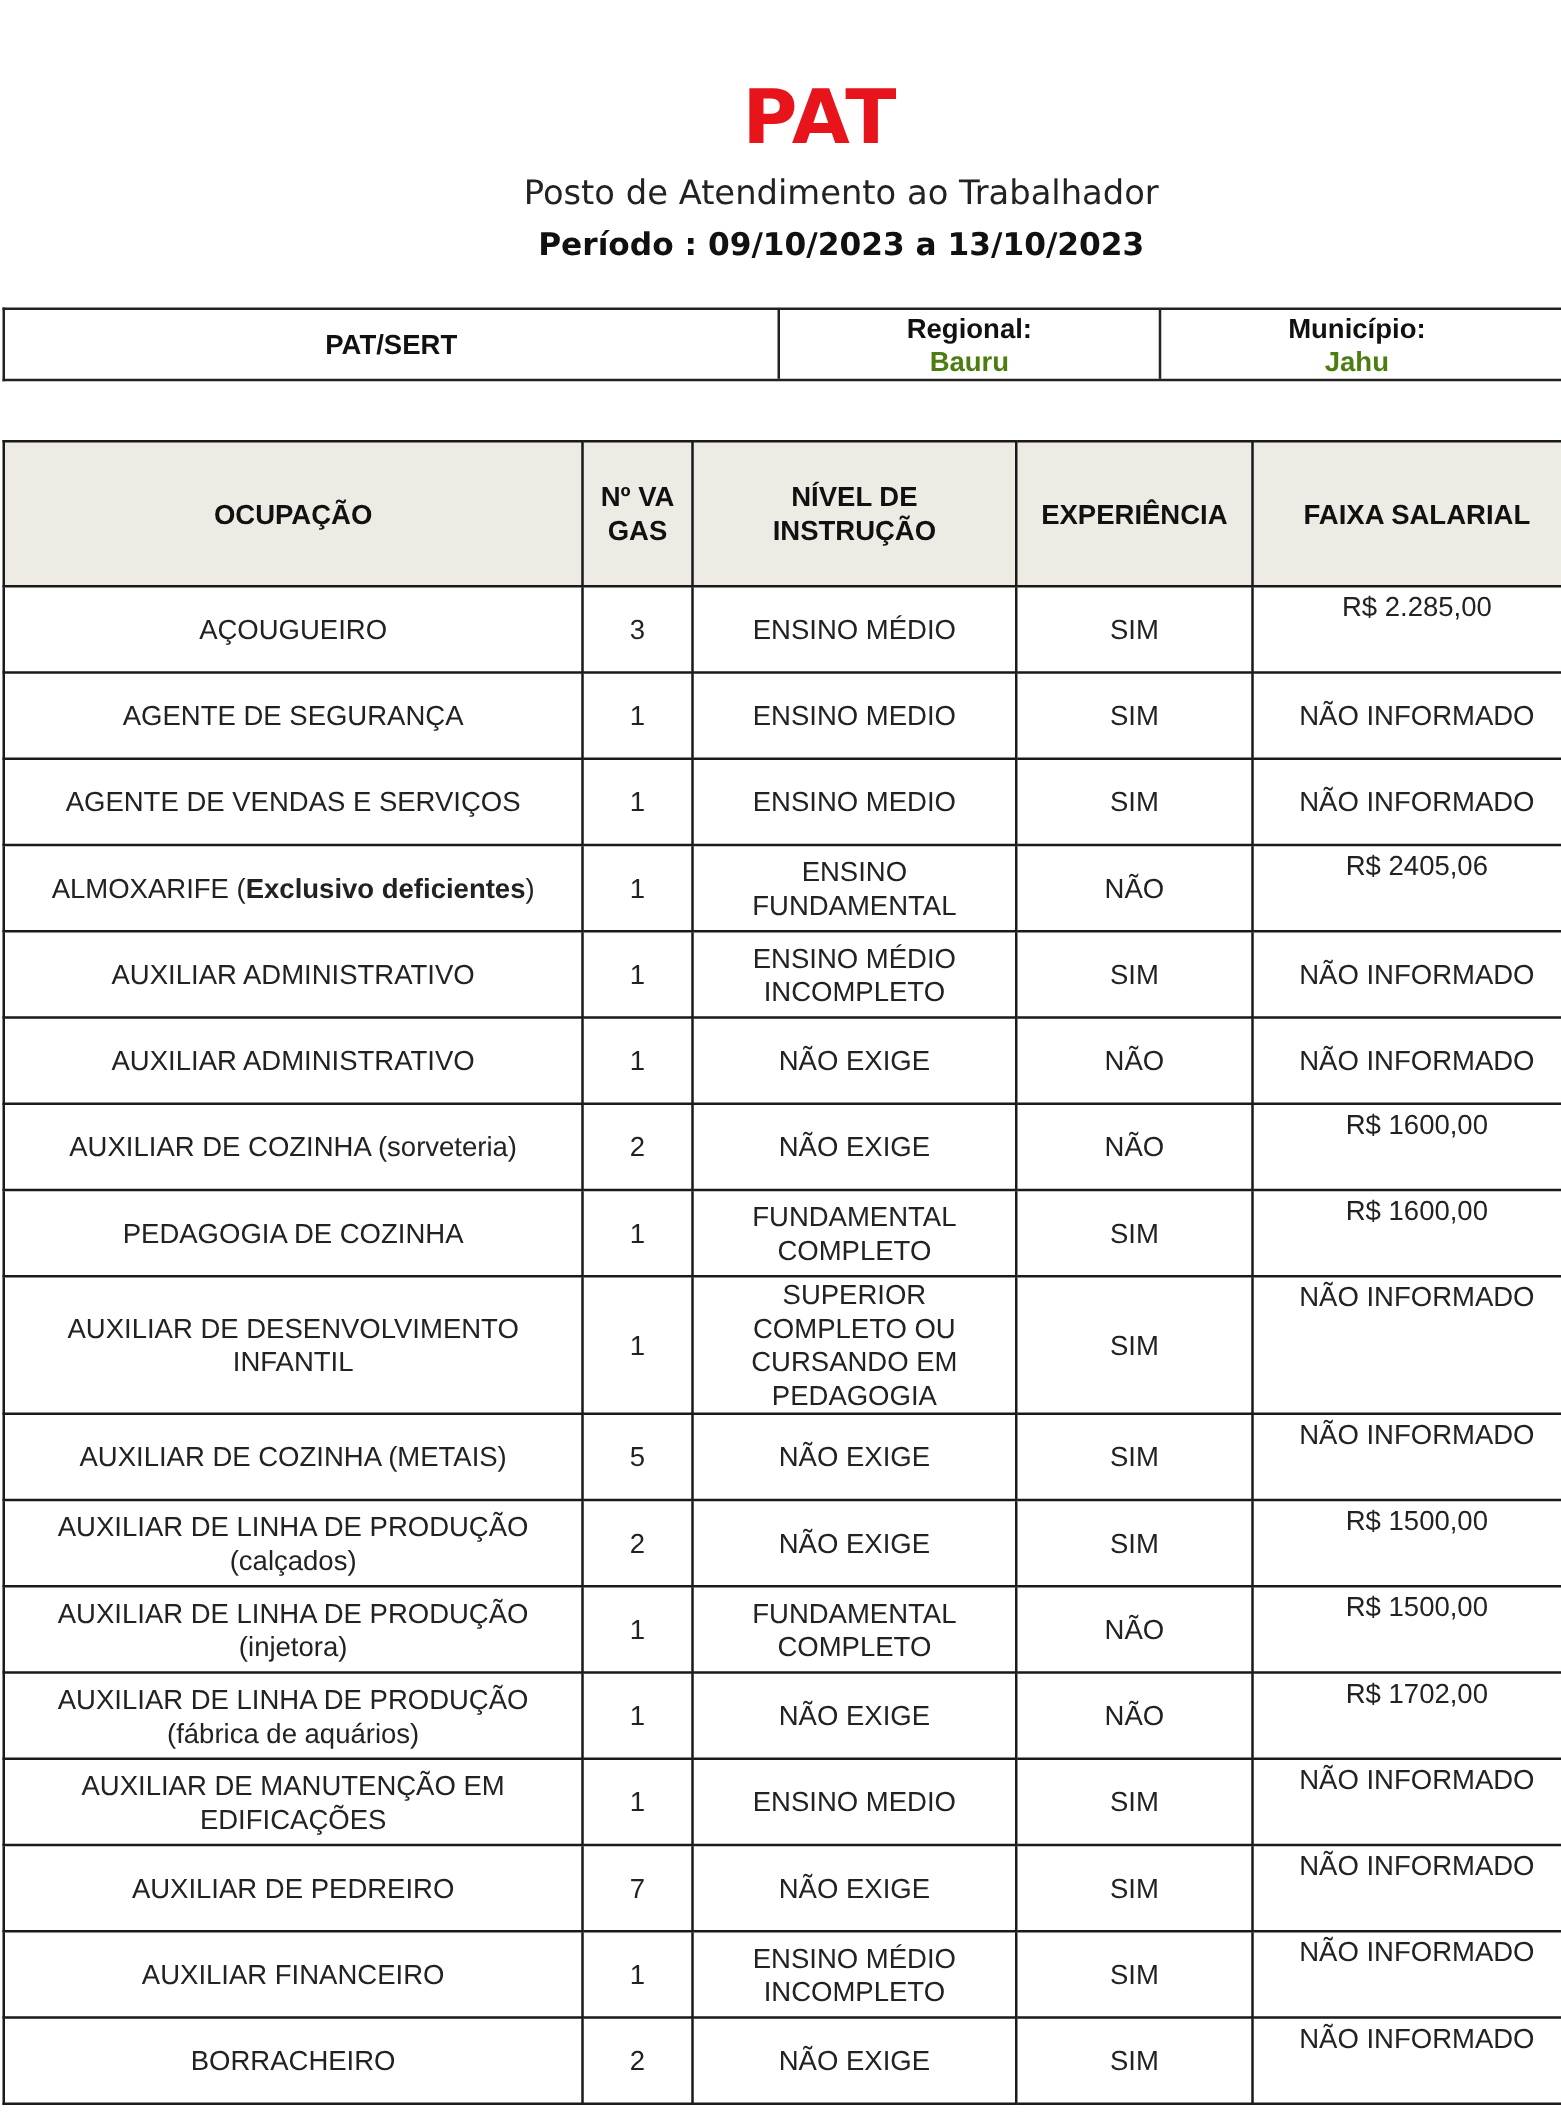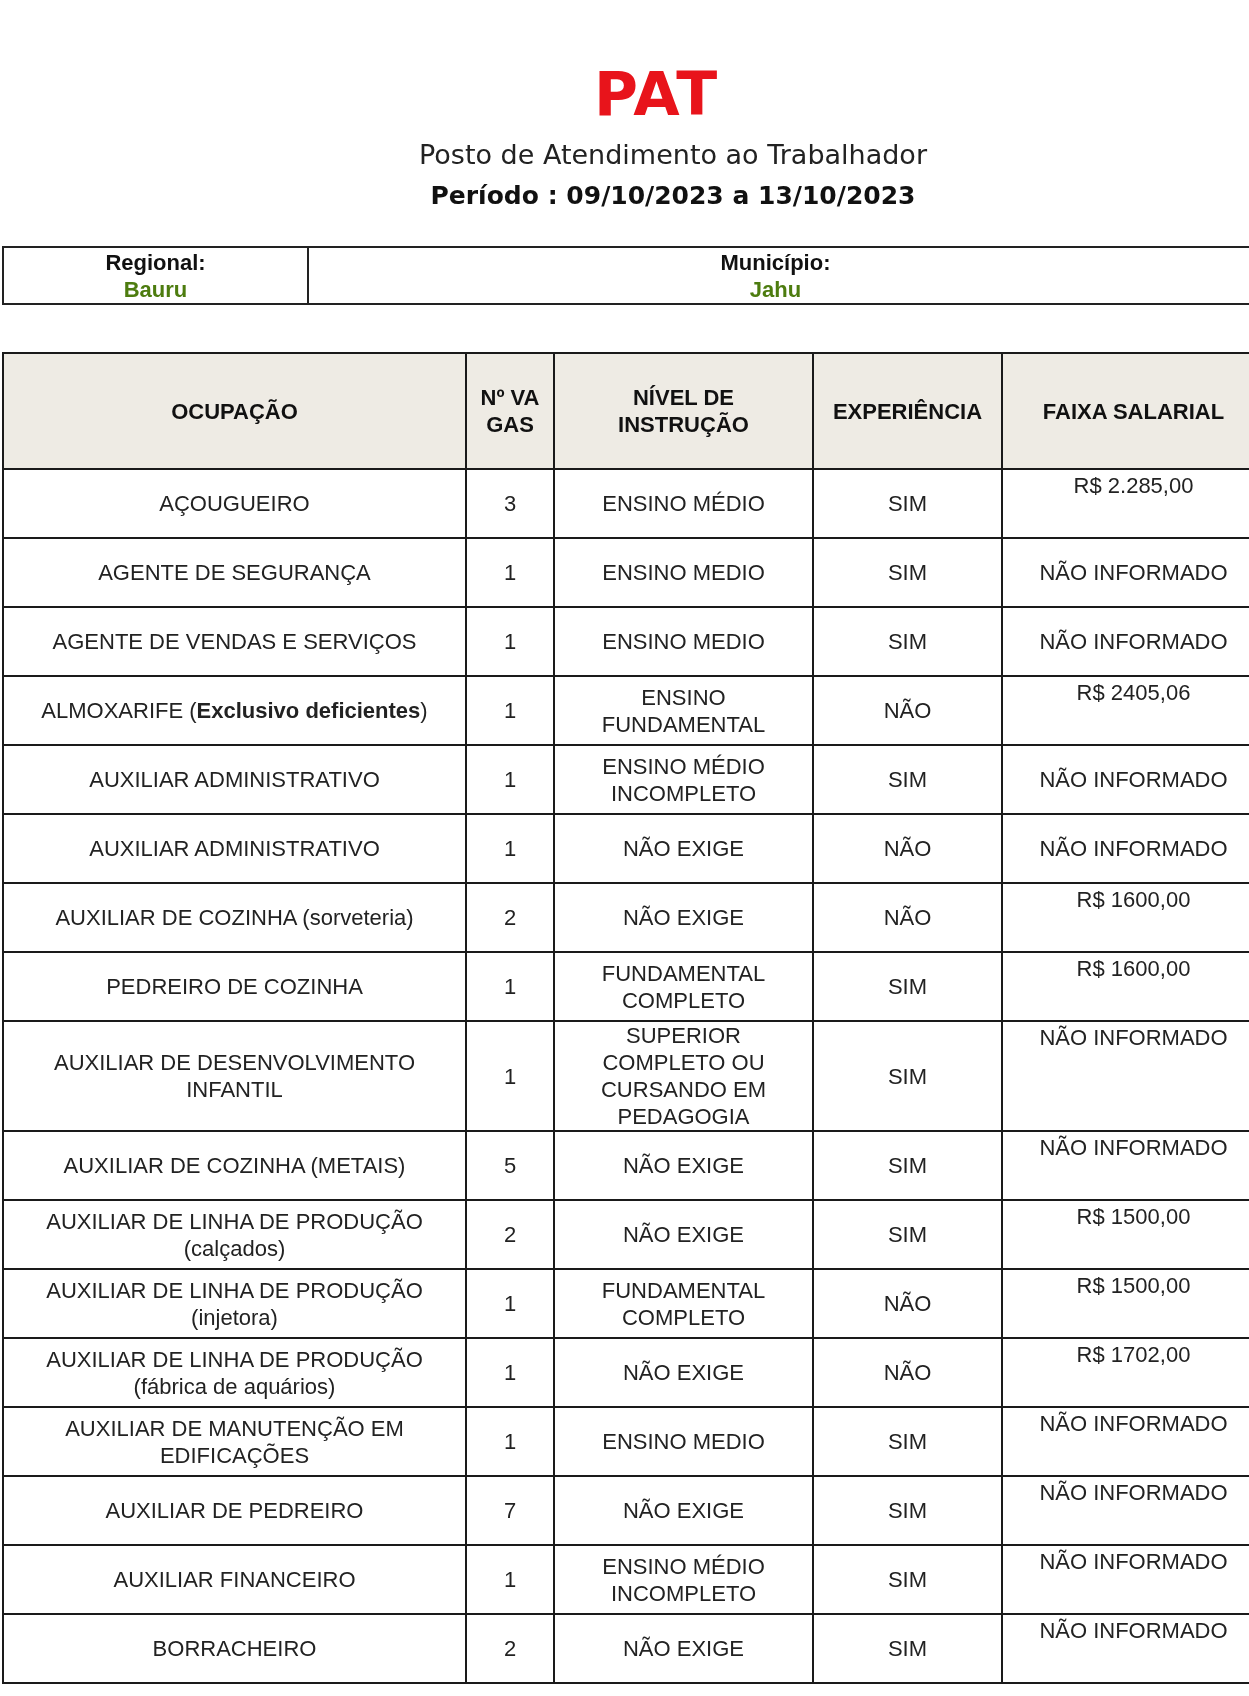--- a/index.html
+++ b/index.html
@@ -43,20 +43,23 @@
   .bold { font-weight: bold; }
 </style>
 </head>
 <body>
 
 <div class="title">PAT</div>
 <div class="subtitle">Posto de Atendimento ao Trabalhador</div>
 <div class="period">Período : 09/10/2023 a 13/10/2023</div>
 
 <div class="info">
+  <div class="info-cell c1">
+    <span>PAT/SERT</span>
+  </div>
   <div class="info-cell c2">
     <span>Regional:</span>
     <span class="info-value">Bauru</span>
   </div>
   <div class="info-cell c3">
     <span>Município:</span>
     <span class="info-value">Jahu</span>
   </div>
 </div>
 
@@ -125,21 +128,21 @@
         <td class="salary mid"><span>NÃO INFORMADO</span></td>
       </tr>
       <tr>
         <td><span style="display: inline-block; max-width: 380px;"><span>AUXILIAR DE COZINHA (sorveteria)</span></span></td>
         <td><span>2</span></td>
         <td><span style="display: inline-block; max-width: 190px;">NÃO EXIGE</span></td>
         <td><span>NÃO</span></td>
         <td class="salary"><span>R$ 1600,00</span></td>
       </tr>
       <tr>
-        <td><span style="display: inline-block; max-width: 380px;"><span>PEDREIRO DE COZINHA</span></span></td>
+        <td><span style="display: inline-block; max-width: 380px;"><span>PEDAGOGIA DE COZINHA</span></span></td>
         <td><span>1</span></td>
         <td><span style="display: inline-block; max-width: 190px;">FUNDAMENTAL COMPLETO</span></td>
         <td><span>SIM</span></td>
         <td class="salary"><span>R$ 1600,00</span></td>
       </tr>
       <tr class="tall">
         <td><span style="display: inline-block; max-width: 380px;"><span>AUXILIAR DE DESENVOLVIMENTO INFANTIL</span></span></td>
         <td><span>1</span></td>
         <td><span style="display: inline-block; max-width: 190px;">SUPERIOR COMPLETO OU CURSANDO EM PEDAGOGIA</span></td>
         <td><span>SIM</span></td>

